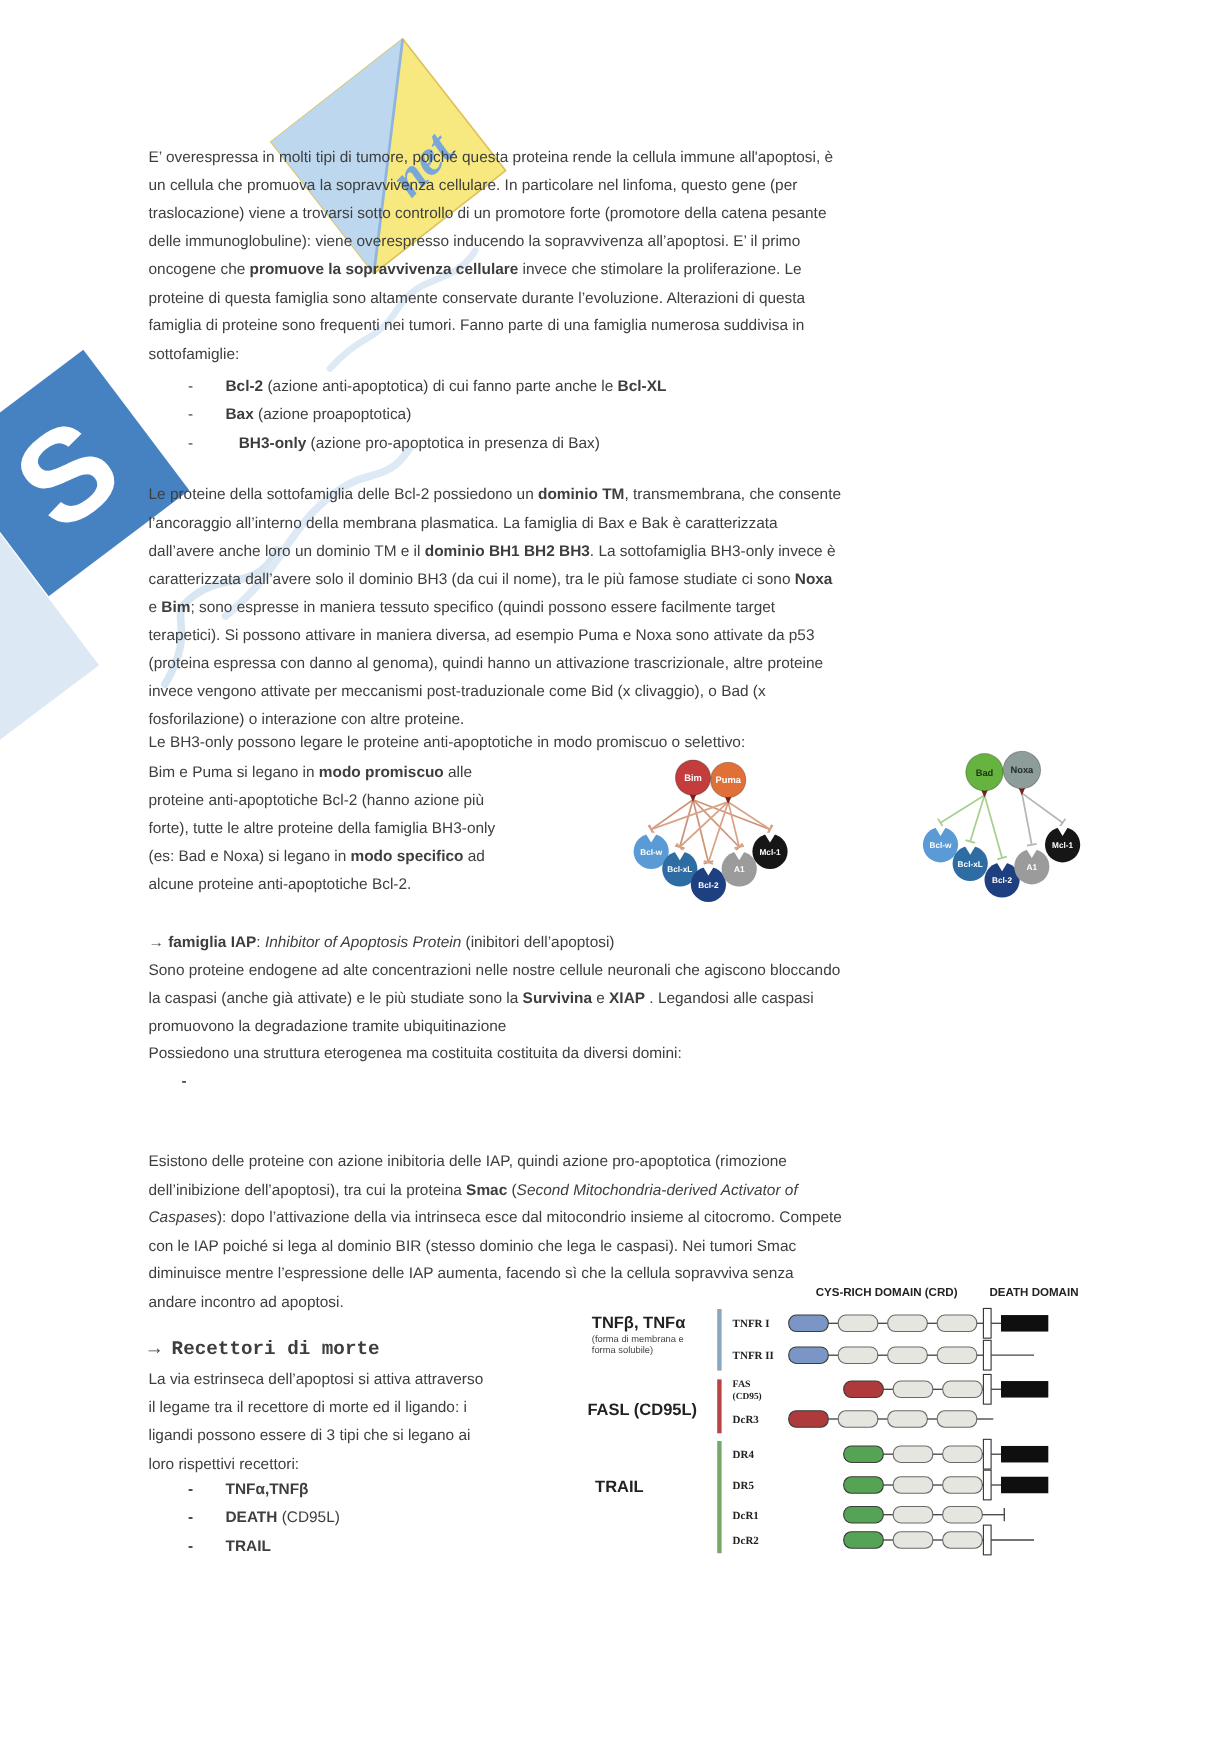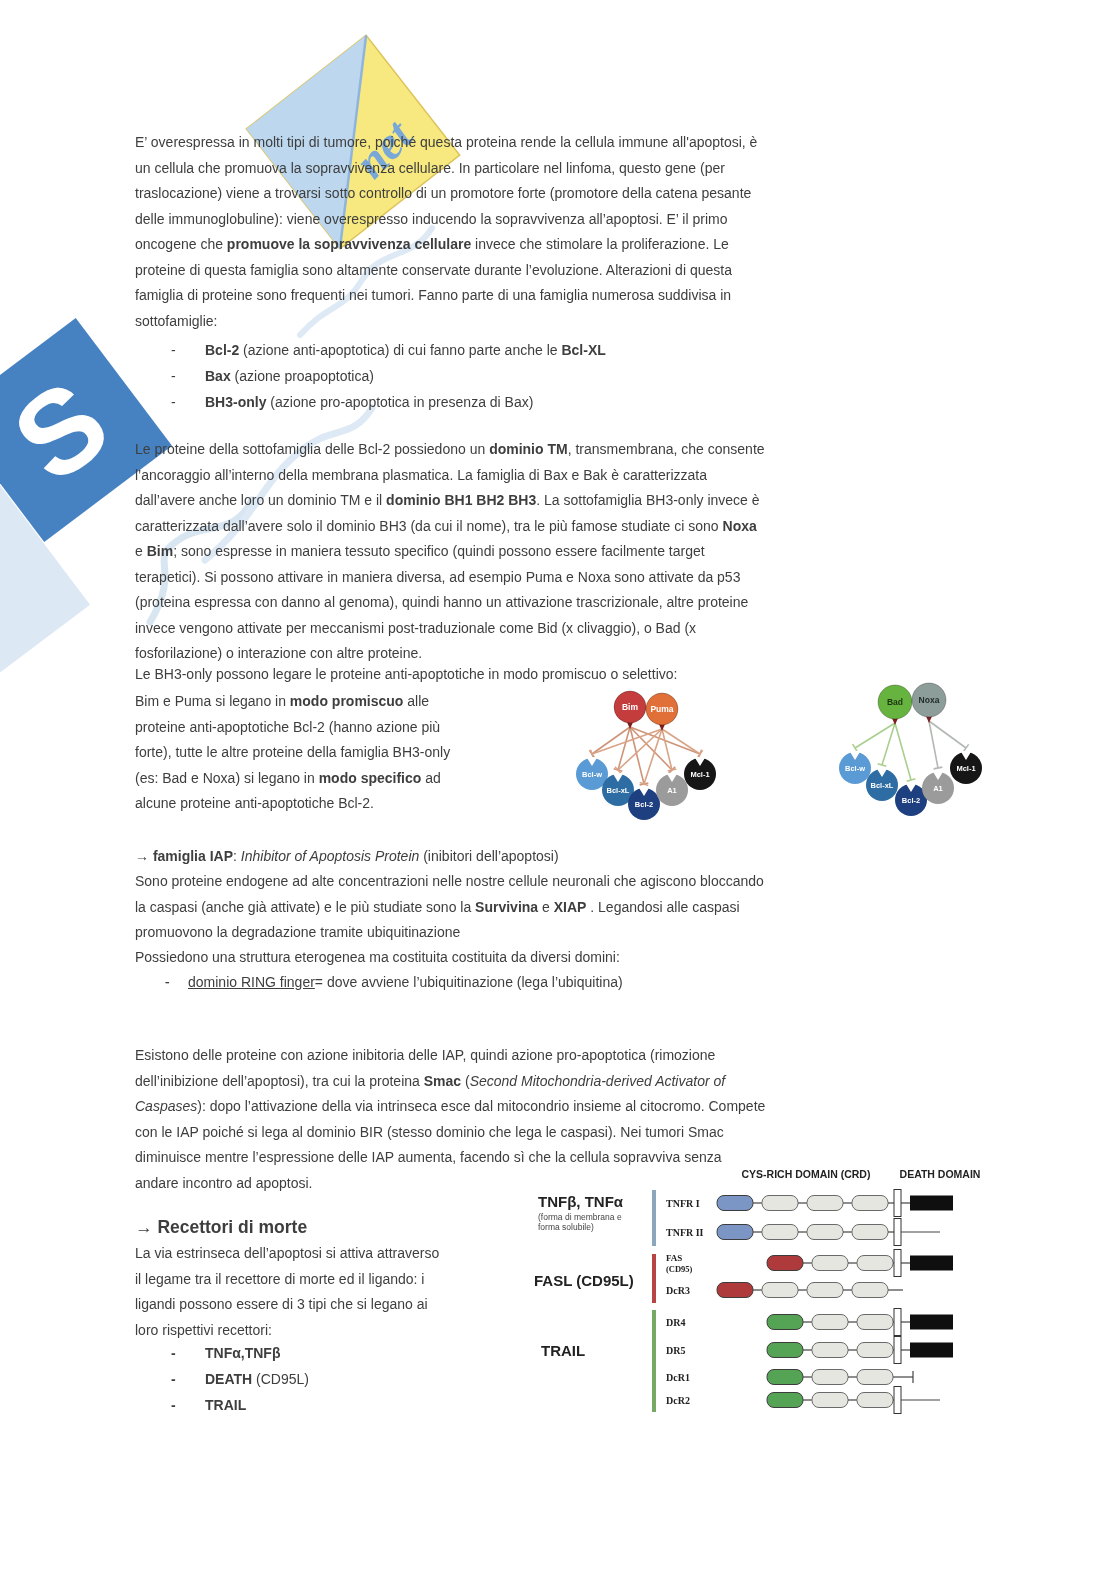--- a/index.html
+++ b/index.html
@@ -8,21 +8,21 @@
   .wm{position:absolute;left:0;top:0;z-index:0;}
   .blk{position:absolute;left:135px;width:900px;font-size:14px;line-height:25.5px;z-index:2;}
   .narrow{width:460px;}
   ul{list-style:none;margin:0;padding:0;}
   li{position:relative;padding-left:70px;line-height:26px;}
   li .dash{position:absolute;left:36px;}
   .ind2 li{padding-left:53px;}
   .ind2 li .dash{left:30px;}
   .fig{position:absolute;z-index:2;}
   b,.b{font-weight:bold;}
-  #rec-h{font-size:17.5px;}
+  #rec-h{font-size:17.5px;font-family:Liberation Mono, monospace;}
 </style>
 </head>
 <body>
 
 <svg class="wm" width="520" height="700" viewBox="0 0 520 700">
   <g transform="translate(-15,590) rotate(-37)" opacity="0.18">
     <rect x="-75" y="-75" width="150" height="150" fill="#3f7dc0"></rect>
   </g>
   <g transform="translate(60,430) rotate(-37)" opacity="0.96">
     <rect x="-80" y="-80" width="160" height="160" fill="#3f7dc0"></rect>
@@ -39,21 +39,21 @@
     <path d="M 76 -76 L -76 76" stroke="#8fb4dd" stroke-width="2.5" fill="none"></path>
     <text x="16" y="42" text-anchor="middle" font-size="46" font-style="italic" font-weight="bold" fill="#78a7d8" font-family="Liberation Serif, serif" transform="rotate(-8)">net</text>
   </g>
 </svg>
 
 <div class="blk" id="p1" style="top:130px"><span>E’ overespressa in molti tipi di tumore, poiché questa proteina rende la cellula immune all'apoptosi, è</span><br><span>un cellula che promuova la sopravvivenza cellulare. In particolare nel linfoma, questo gene (per</span><br><span>traslocazione) viene a trovarsi sotto controllo di un promotore forte (promotore della catena pesante</span><br><span>delle immunoglobuline): viene overespresso inducendo la sopravvivenza all’apoptosi. E’ il primo</span><br><span>oncogene che </span><span style="font-weight: bold;">promuove la sopravvivenza cellulare</span><span> invece che stimolare la proliferazione. Le</span><br><span>proteine di questa famiglia sono altamente conservate durante l’evoluzione. Alterazioni di questa</span><br><span>famiglia di proteine sono frequenti nei tumori. Fanno parte di una famiglia numerosa suddivisa in</span><br><span>sottofamiglie:</span></div>
 
 <ul class="blk" id="list1" style="top:337px">
   <li><span class="dash">-</span><span><span style="font-weight: bold;">Bcl-2</span><span> (azione anti-apoptotica) di cui fanno parte anche le </span><span style="font-weight: bold;">Bcl-XL</span></span></li>
   <li><span class="dash">-</span><span><span style="font-weight: bold;">Bax</span><span> (azione proapoptotica)</span></span></li>
-  <li><span class="dash">-</span><span><span style="font-weight: bold;">BH3-only</span><span> (azione pro-apoptotica in presenza di Bax)</span></span></li>
+  <li><span class="dash">-</span><span><span style="font-weight: bold; margin-left: 12px;">BH3-only</span><span> (azione pro-apoptotica in presenza di Bax)</span></span></li>
 </ul>
 
 <div class="blk" id="p2" style="top:437px"><span>Le proteine della sottofamiglia delle Bcl-2 possiedono un </span><span style="font-weight: bold;">dominio TM</span><span>, transmembrana, che consente</span><br><span>l’ancoraggio all’interno della membrana plasmatica. La famiglia di Bax e Bak è caratterizzata</span><br><span>dall’avere anche loro un dominio TM e il </span><span style="font-weight: bold;">dominio BH1 BH2 BH3</span><span>. La sottofamiglia BH3-only invece è</span><br><span>caratterizzata dall’avere solo il dominio BH3 (da cui il nome), tra le più famose studiate ci sono </span><span style="font-weight: bold;">Noxa</span><br><span>e </span><span style="font-weight: bold;">Bim</span><span>; sono espresse in maniera tessuto specifico (quindi possono essere facilmente target</span><br><span>terapetici). Si possono attivare in maniera diversa, ad esempio Puma  e Noxa sono attivate da p53</span><br><span>(proteina espressa con danno al genoma), quindi hanno un attivazione trascrizionale, altre proteine</span><br><span>invece vengono attivate per meccanismi post-traduzionale come Bid (x clivaggio), o Bad (x</span><br><span>fosforilazione) o interazione con altre proteine.</span></div>
 
 <div class="blk" id="bh3-line" style="top:662px">Le BH3-only possono legare le proteine anti-apoptotiche in modo promiscuo o selettivo:</div>
 
 <div class="blk narrow" id="p3" style="top:689px"><span>Bim e Puma si legano in </span><span style="font-weight: bold;">modo promiscuo</span><span> alle</span><br><span>proteine anti-apoptotiche Bcl-2 (hanno azione più</span><br><span>forte), tutte le altre proteine della famiglia BH3-only</span><br><span>(es: Bad e Noxa) si legano in </span><span style="font-weight: bold;">modo specifico</span><span> ad</span><br><span>alcune proteine anti-apoptotiche Bcl-2.</span></div>
 
 <div class="fig" id="diagram-promiscuous" style="left:552px;top:668px"><svg viewBox="0 0 250 160" width="250" height="160">
       <line x1="78" y1="59" x2="40" y2="86" stroke="#cf9478" stroke-width="1.6"></line>
@@ -131,21 +131,21 @@
       <polygon points="142.5,85 153.5,85 148,94" fill="#ffffff"></polygon>
       <text x="148" y="105" font-size="7.5" fill="#ffffff" text-anchor="middle" font-family="Liberation Sans, sans-serif" font-weight="bold">Mcl-1</text>
     </svg></div>
 
 <div class="blk" id="iap-h" style="top:844px"><span>→ </span><span style="font-weight: bold;">famiglia IAP</span><span>: </span><span style="font-style: italic;">Inhibitor of Apoptosis Protein</span><span> (inibitori dell’apoptosi)</span></div>
 <div class="blk" id="iap-p" style="top:869px"><span>Sono proteine endogene ad alte concentrazioni nelle nostre cellule neuronali che agiscono bloccando</span><br><span>la caspasi (anche già attivate) e le più studiate sono la </span><span style="font-weight: bold;">Survivina</span><span> e </span><span style="font-weight: bold;">XIAP</span><span> . Legandosi alle caspasi</span><br><span>promuovono la degradazione tramite ubiquitinazione</span></div>
 <div class="blk" id="iap-l2" style="top:945px">Possiedono una struttura eterogenea ma costituita costituita da diversi domini:</div>
 
 <ul class="blk ind2" id="iap-list" style="top:970px">
   <li style="line-height:25.5px"><span class="dash">-</span></li>
-  <li style="line-height:25.5px"><span class="dash">-</span><span><span style="text-decoration: underline;">dominio RING finger</span><span>= dove avviene l’ubiquitinazione (lega l’ubiquitina)</span></span></li>
+  <li style="line-height:25.5px"><span class="dash">-</span></li>
 </ul>
 
 <div class="blk" id="smac" style="top:1043px"><span>Esistono delle proteine con azione inibitoria delle IAP, quindi azione pro-apoptotica (rimozione</span><br><span>dell’inibizione dell’apoptosi), tra cui la proteina </span><span style="font-weight: bold;">Smac</span><span> (</span><span style="font-style: italic;">Second Mitochondria-derived Activator of</span><br><span style="font-style: italic;">Caspases</span><span>): dopo l’attivazione della via intrinseca esce dal mitocondrio insieme al citocromo. Compete</span><br><span>con le IAP poiché si lega al dominio BIR (stesso dominio che lega le caspasi). Nei tumori Smac</span><br><span>diminuisce mentre l’espressione delle IAP aumenta, facendo sì che la cellula sopravviva senza</span><br><span>andare incontro ad apoptosi.</span></div>
 
 <div class="blk" id="rec-h" style="top:1215px"><span>→ </span><span style="font-weight: bold;">Recettori di morte</span></div>
 <div class="blk narrow" id="rec-p" style="top:1241px"><span>La via estrinseca dell’apoptosi si attiva attraverso</span><br><span>il legame tra il recettore di morte ed il ligando: i</span><br><span>ligandi possono essere di 3 tipi che si legano ai</span><br><span>loro rispettivi recettori:</span></div>
 
 <ul class="blk" id="rec-list" style="top:1340px">
   <li><span class="dash b">-</span><span><span style="font-weight: bold; margin-top: 48px;">TNFα,TNFβ</span></span></li>
   <li><span class="dash b">-</span><span><span style="font-weight: bold;">DEATH</span><span> (CD95L)</span></span></li>

